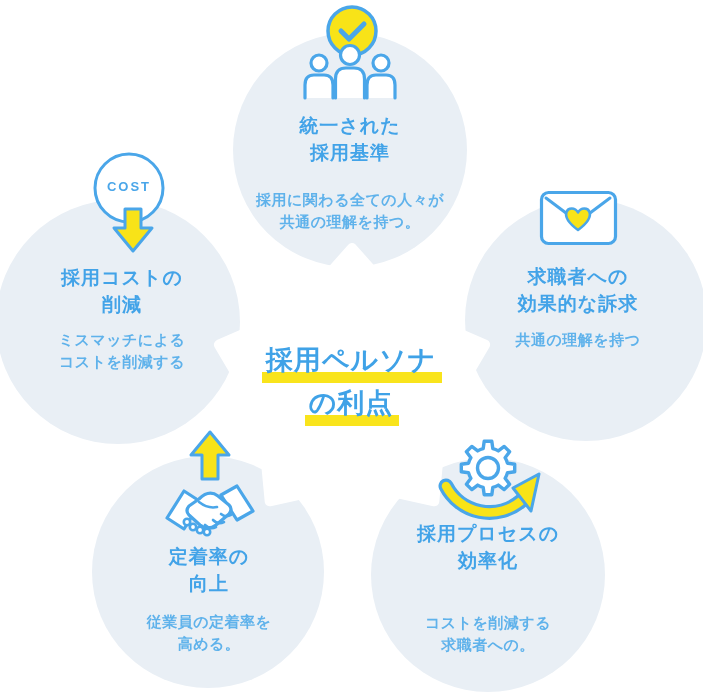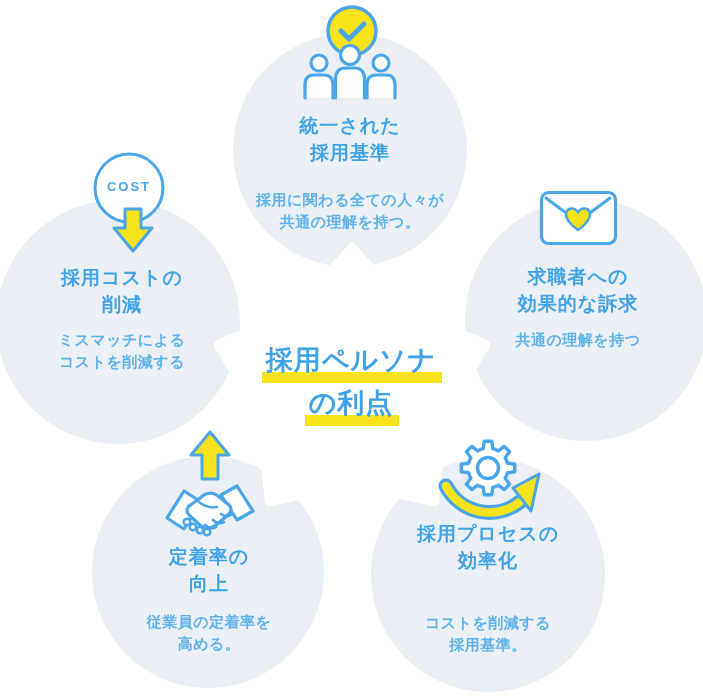--- a/index.html
+++ b/index.html
@@ -134,21 +134,21 @@
     <path d="M 14 54 A 49 49 0 0 0 89 69" fill="none" stroke="#4AA6E9" stroke-width="15" stroke-linecap="round"></path>
     <path d="M 14 54 A 49 49 0 0 0 89 69" fill="none" stroke="#F8E318" stroke-width="8.5" stroke-linecap="round"></path>
     <path d="M 107 42 L 81 56 L 99 79 Z" fill="#F8E318" stroke="#4AA6E9" stroke-width="3" stroke-linejoin="round"></path>
   </svg>
   <div class="card-title" style="left:378px;top:520px;width:220px;">
     <span>採用プロセスの</span>
     <span>効率化</span>
   </div>
   <div class="card-desc" style="left:378px;top:612px;width:220px;">
     <span>コストを削減する</span>
-    <span>採用基準。</span>
+    <span>求職者への。</span>
   </div>
 
   <div class="center-title">
     <span class="line"><span class="marker">採用ペルソナ</span></span>
     <span class="line"><span class="marker">の利点</span></span>
   </div>
 
 </div>
 
 </body></html>

